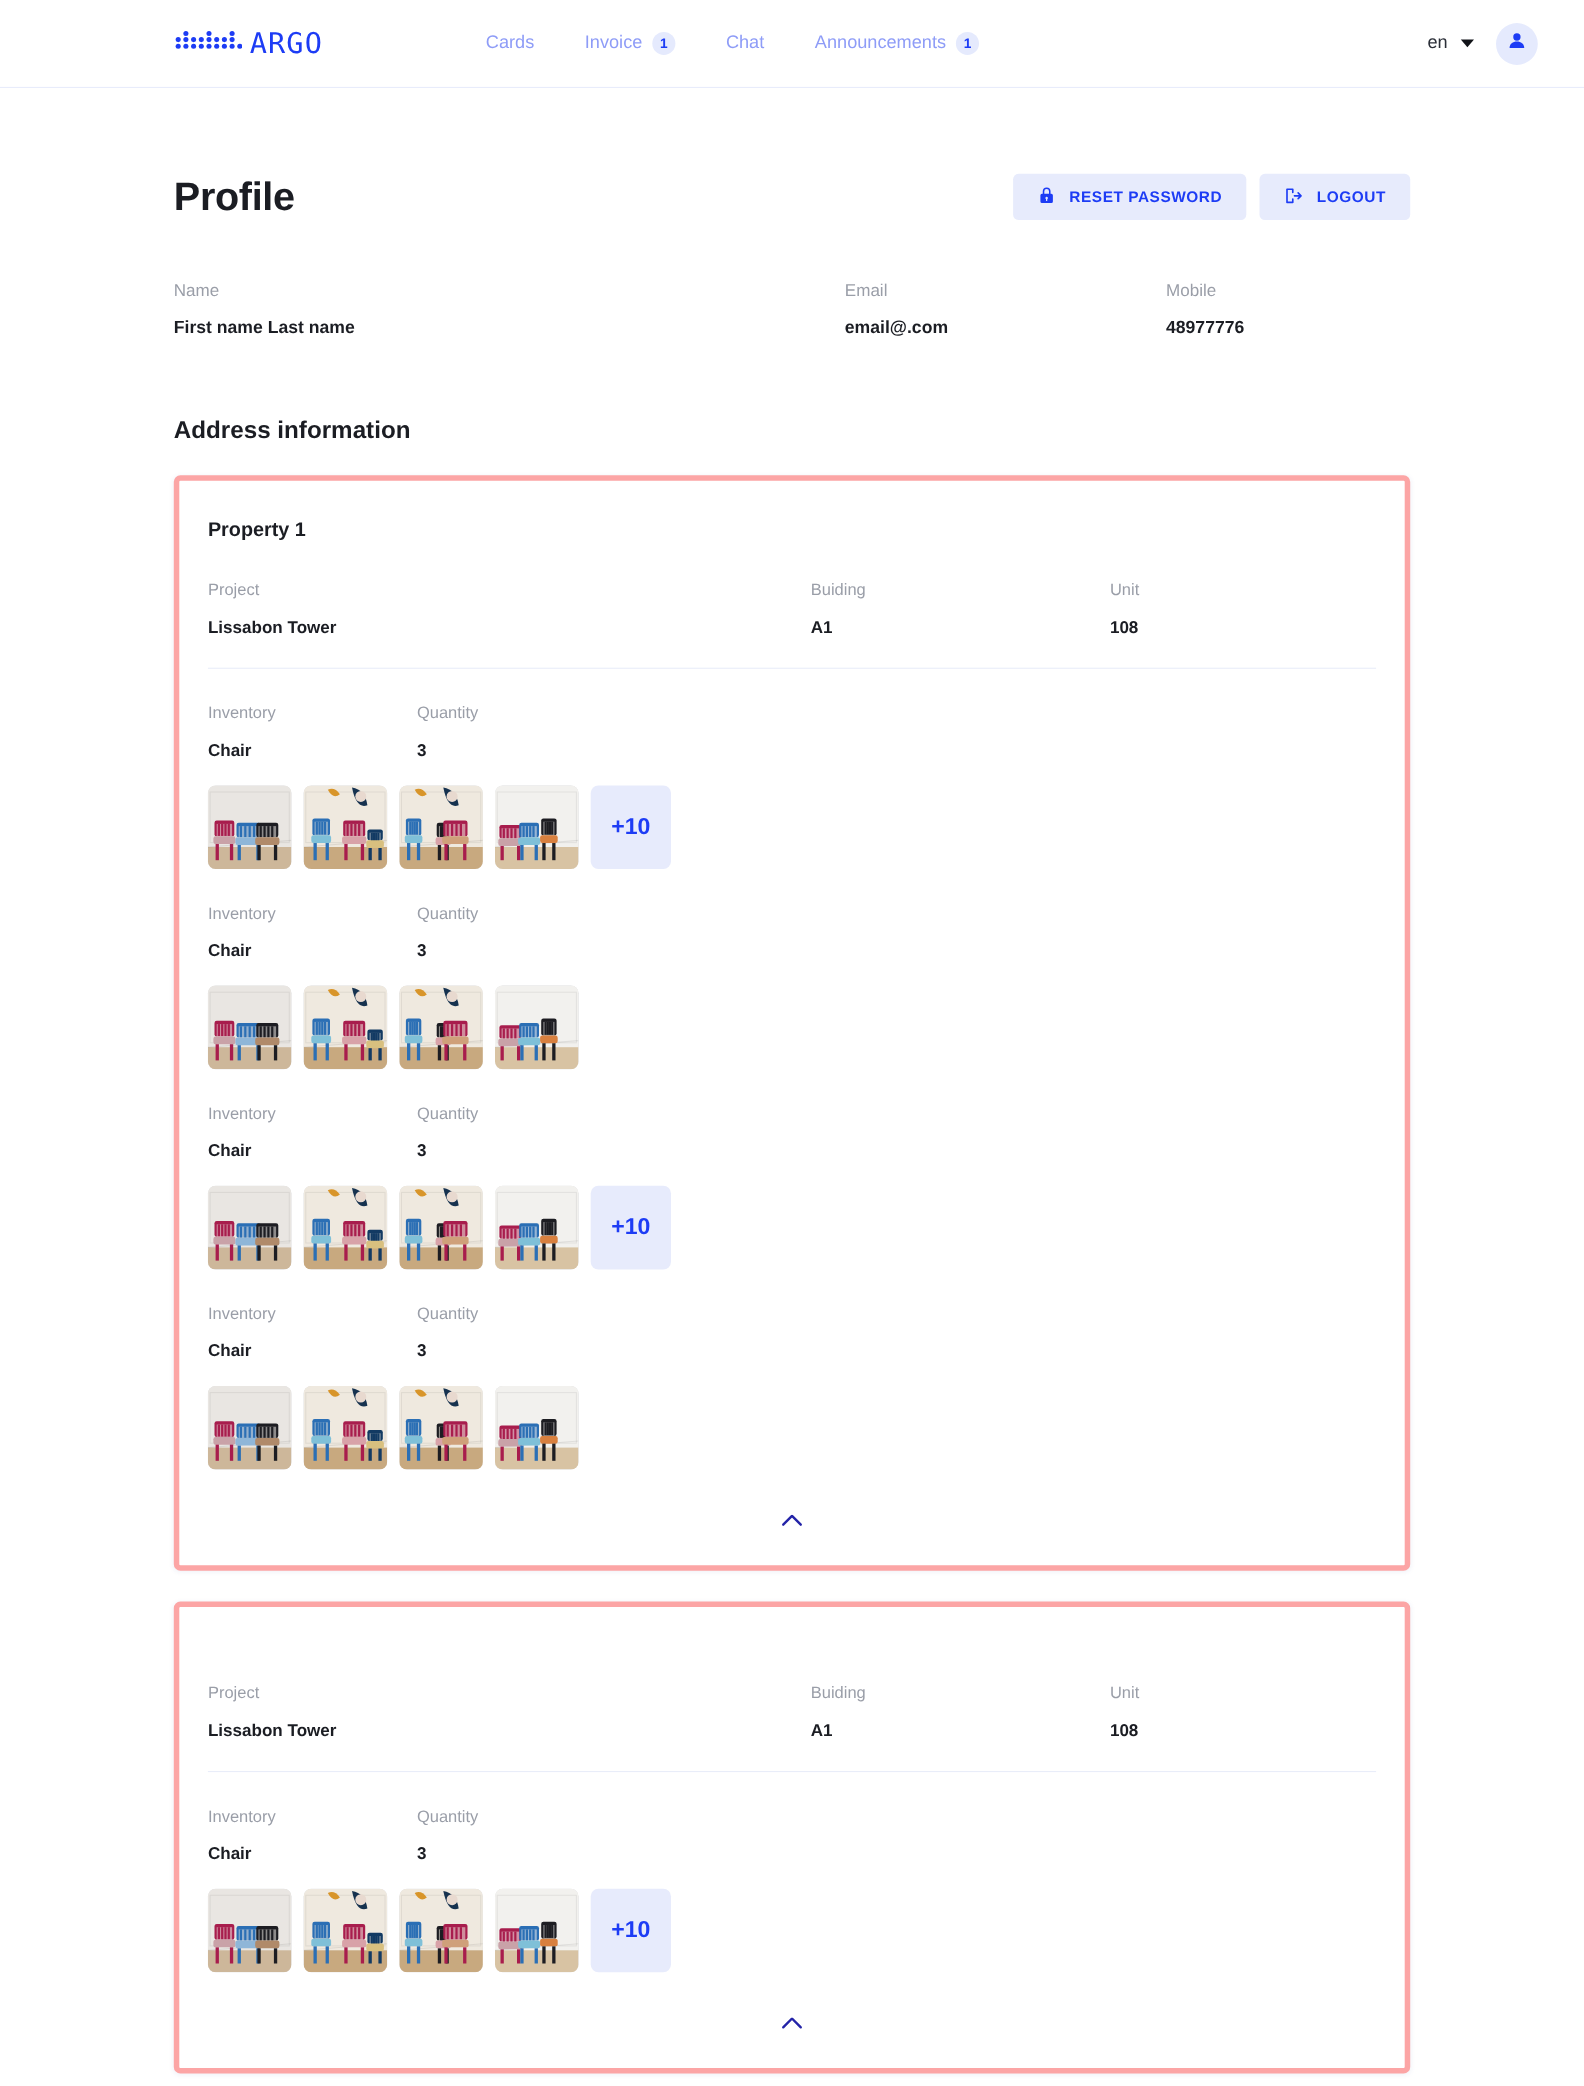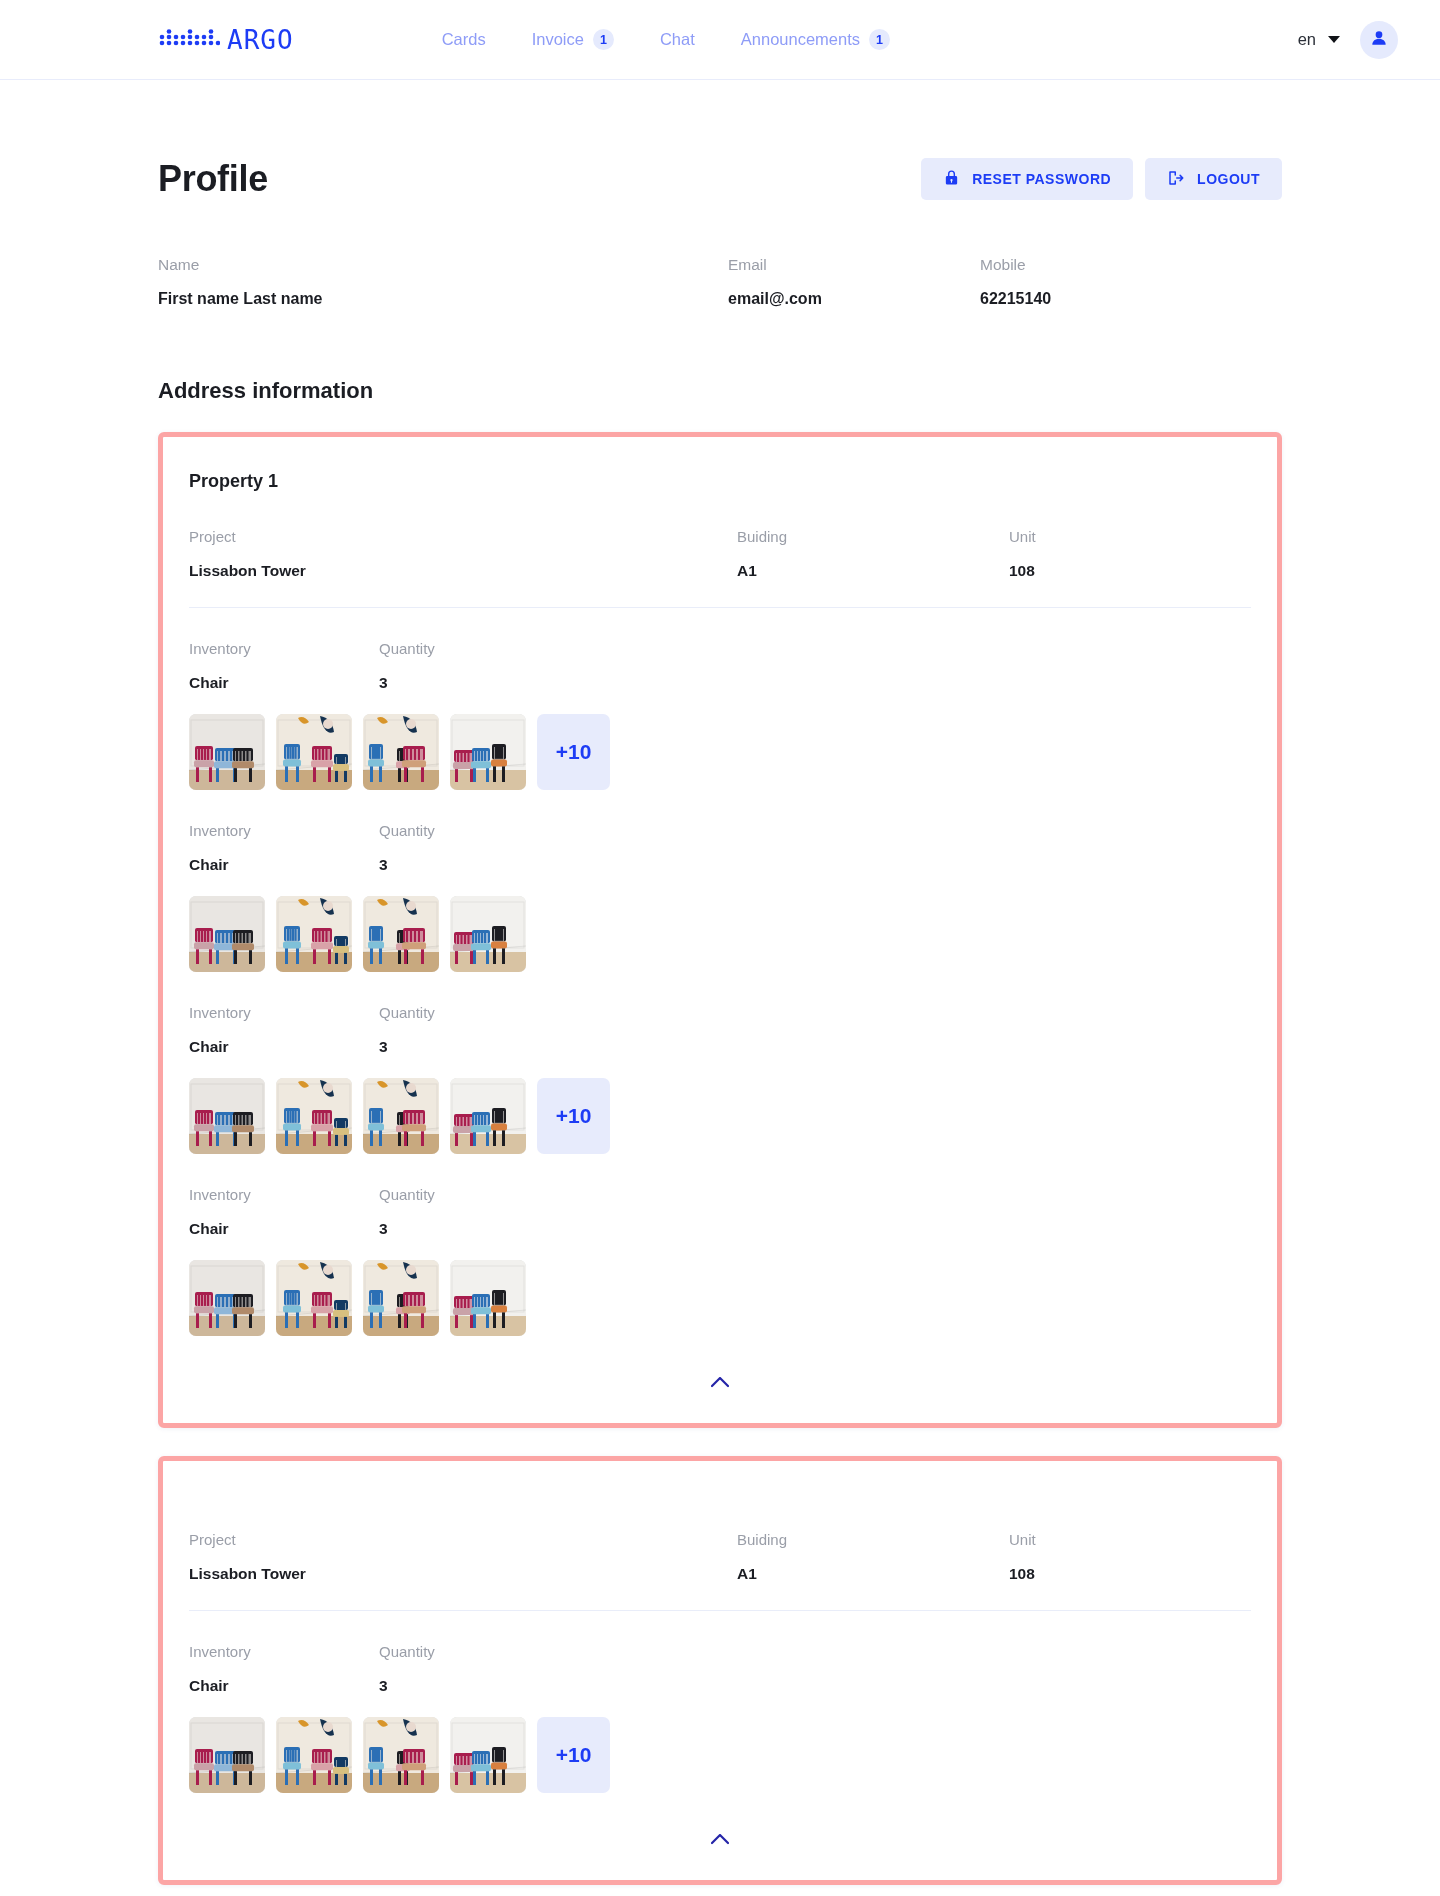--- a/index.html
+++ b/index.html
@@ -98,20 +98,21 @@
     color: #1d3cf5;
     font-size: 14px; font-weight: 700; letter-spacing: 0.5px;
     font-family: "Liberation Sans", sans-serif;
     cursor: pointer;
   }
 
   
   .fields {
     display: flex;
     margin-top: 56px;
+    gap: 40px;
   }
   .field-col-name { width: 570px; }
   .field-col-email { width: 252px; }
   .field-label { font-size: 15.5px; color: #9a9ea8; margin-bottom: 16px; }
   .field-value { font-size: 16px; font-weight: 700; color: #1b1d23; }
 
   .section-title {
     font-size: 22px; font-weight: 700; color: #1b1d23;
     margin-top: 70px;
   }
@@ -269,21 +270,21 @@
     <div class="field-col-name">
       <div class="field-label">Name</div>
       <div class="field-value">First name Last name</div>
     </div>
     <div class="field-col-email">
       <div class="field-label">Email</div>
       <div class="field-value">email@.com</div>
     </div>
     <div>
       <div class="field-label">Mobile</div>
-      <div class="field-value">62215140</div>
+      <div class="field-value">48977776</div>
     </div>
   </div>
 
   <div class="section-title">Address information</div>
 
   <div id="cards-host">
       <div class="card">
     <div class="card-title">Property 1</div>
     <div class="prop-row">
       <div class="pc-project">

